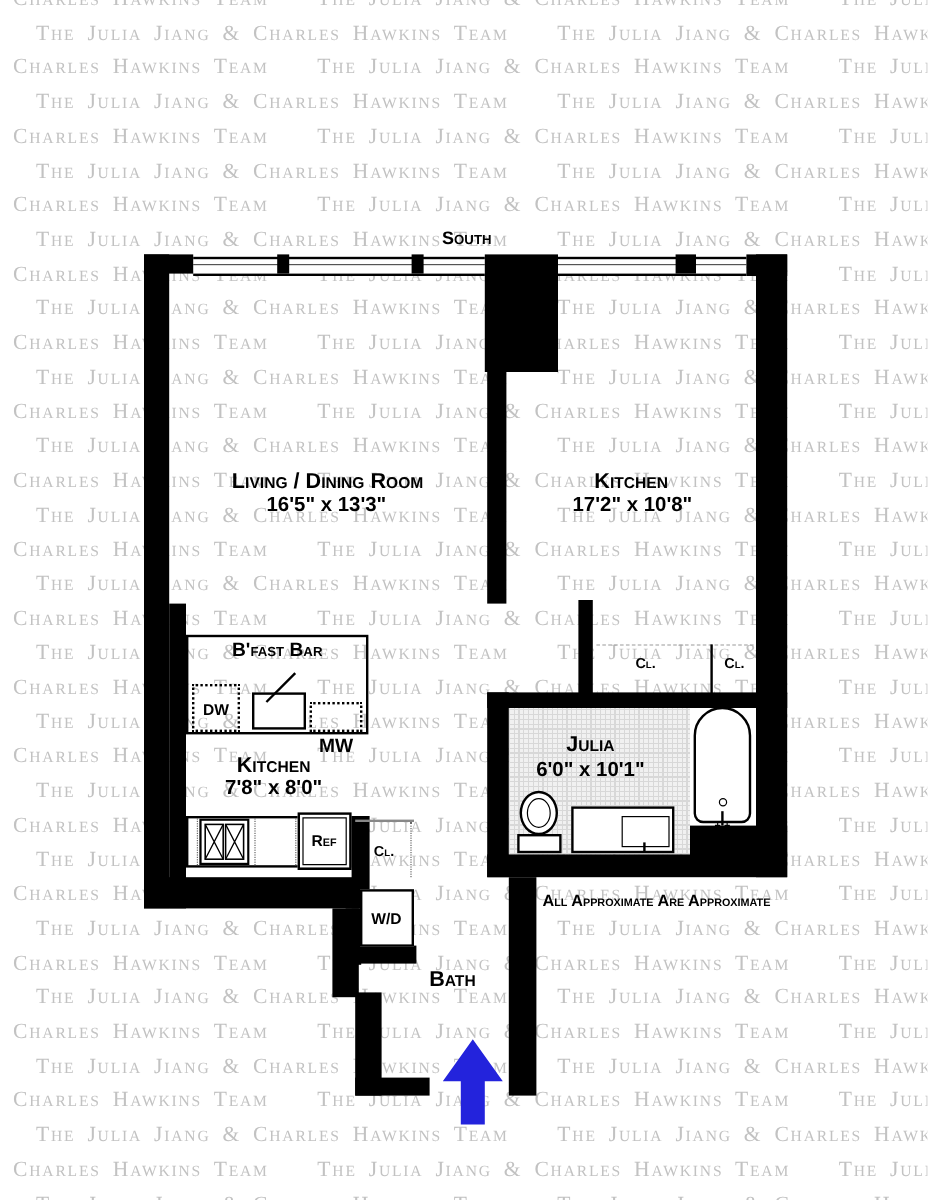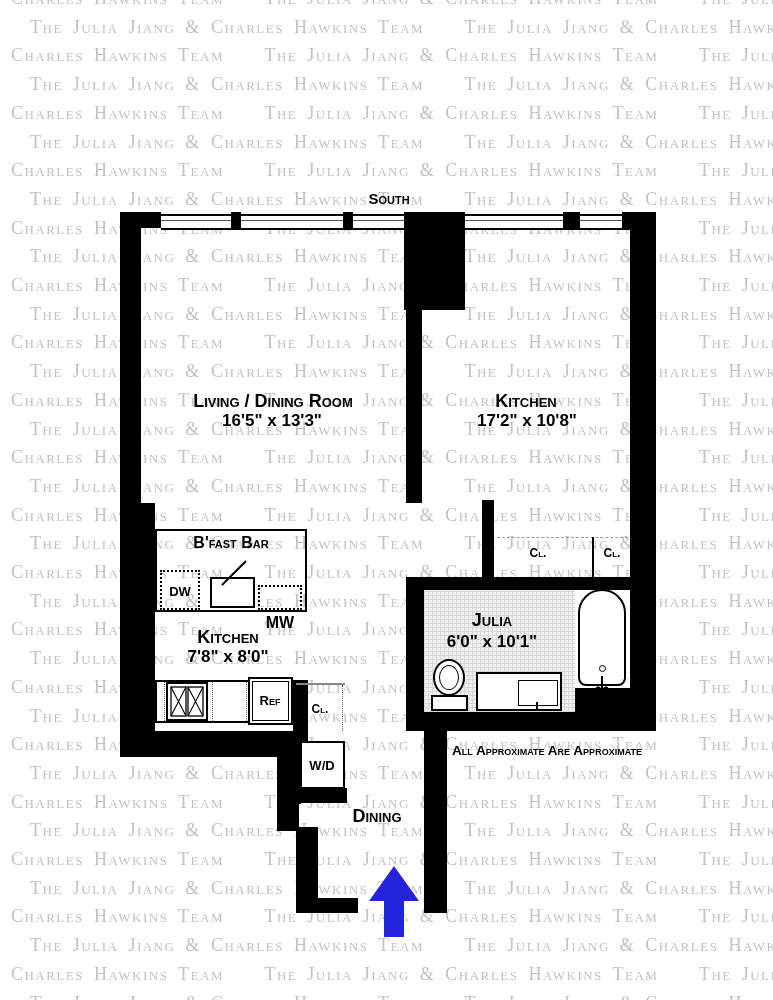--- a/index.html
+++ b/index.html
@@ -136,21 +136,21 @@
   <div class="w" style="left:424px;top:731px;width:23px;height:182px;"></div>
 
   <div class="lbl sc" style="left:273px;top:392px;font-size:18px;">Living / Dining Room</div>
   <div class="lbl" style="left:272px;top:412px;font-size:17px;">16'5" x 13'3"</div>
   <div class="lbl sc" style="left:526px;top:392px;font-size:18px;">Kitchen</div>
   <div class="lbl" style="left:527px;top:412px;font-size:17px;">17'2" x 10'8"</div>
   <div class="lbl sc" style="left:228px;top:628px;font-size:18px;">Kitchen</div>
   <div class="lbl" style="left:228px;top:648px;font-size:17px;">7'8" x 8'0"</div>
   <div class="lbl sc" style="left:492px;top:611px;font-size:18px;">Julia</div>
   <div class="lbl" style="left:492px;top:633px;font-size:17px;">6'0" x 10'1"</div>
-  <div class="lbl sc" style="left:377px;top:807px;font-size:18px;">Dining</div>
+  <div class="lbl sc" style="left:377px;top:807px;font-size:18px;">Bath</div>
   <div class="lbl sc" style="left:547px;top:744px;font-size:13.5px;">All Approximate Are Approximate</div>
 
   <div class="outline" style="left:155px;top:529px;width:152px;height:83px;"></div>
   <div class="lbl sc" style="left:231px;top:535px;font-size:16px;">B'fast Bar</div>
   <div class="dotted" style="left:160px;top:570px;width:40px;height:40px;"></div>
   <div class="lbl" style="left:180px;top:585px;font-size:13px;">DW</div>
   <div class="box" style="left:210px;top:577px;width:45px;height:31px;"></div>
   <div class="sink-faucet"></div>
   <div class="dotted" style="left:258px;top:585px;width:44px;height:25px;"></div>
   <div class="lbl" style="left:280px;top:615px;font-size:16px;">MW</div>

